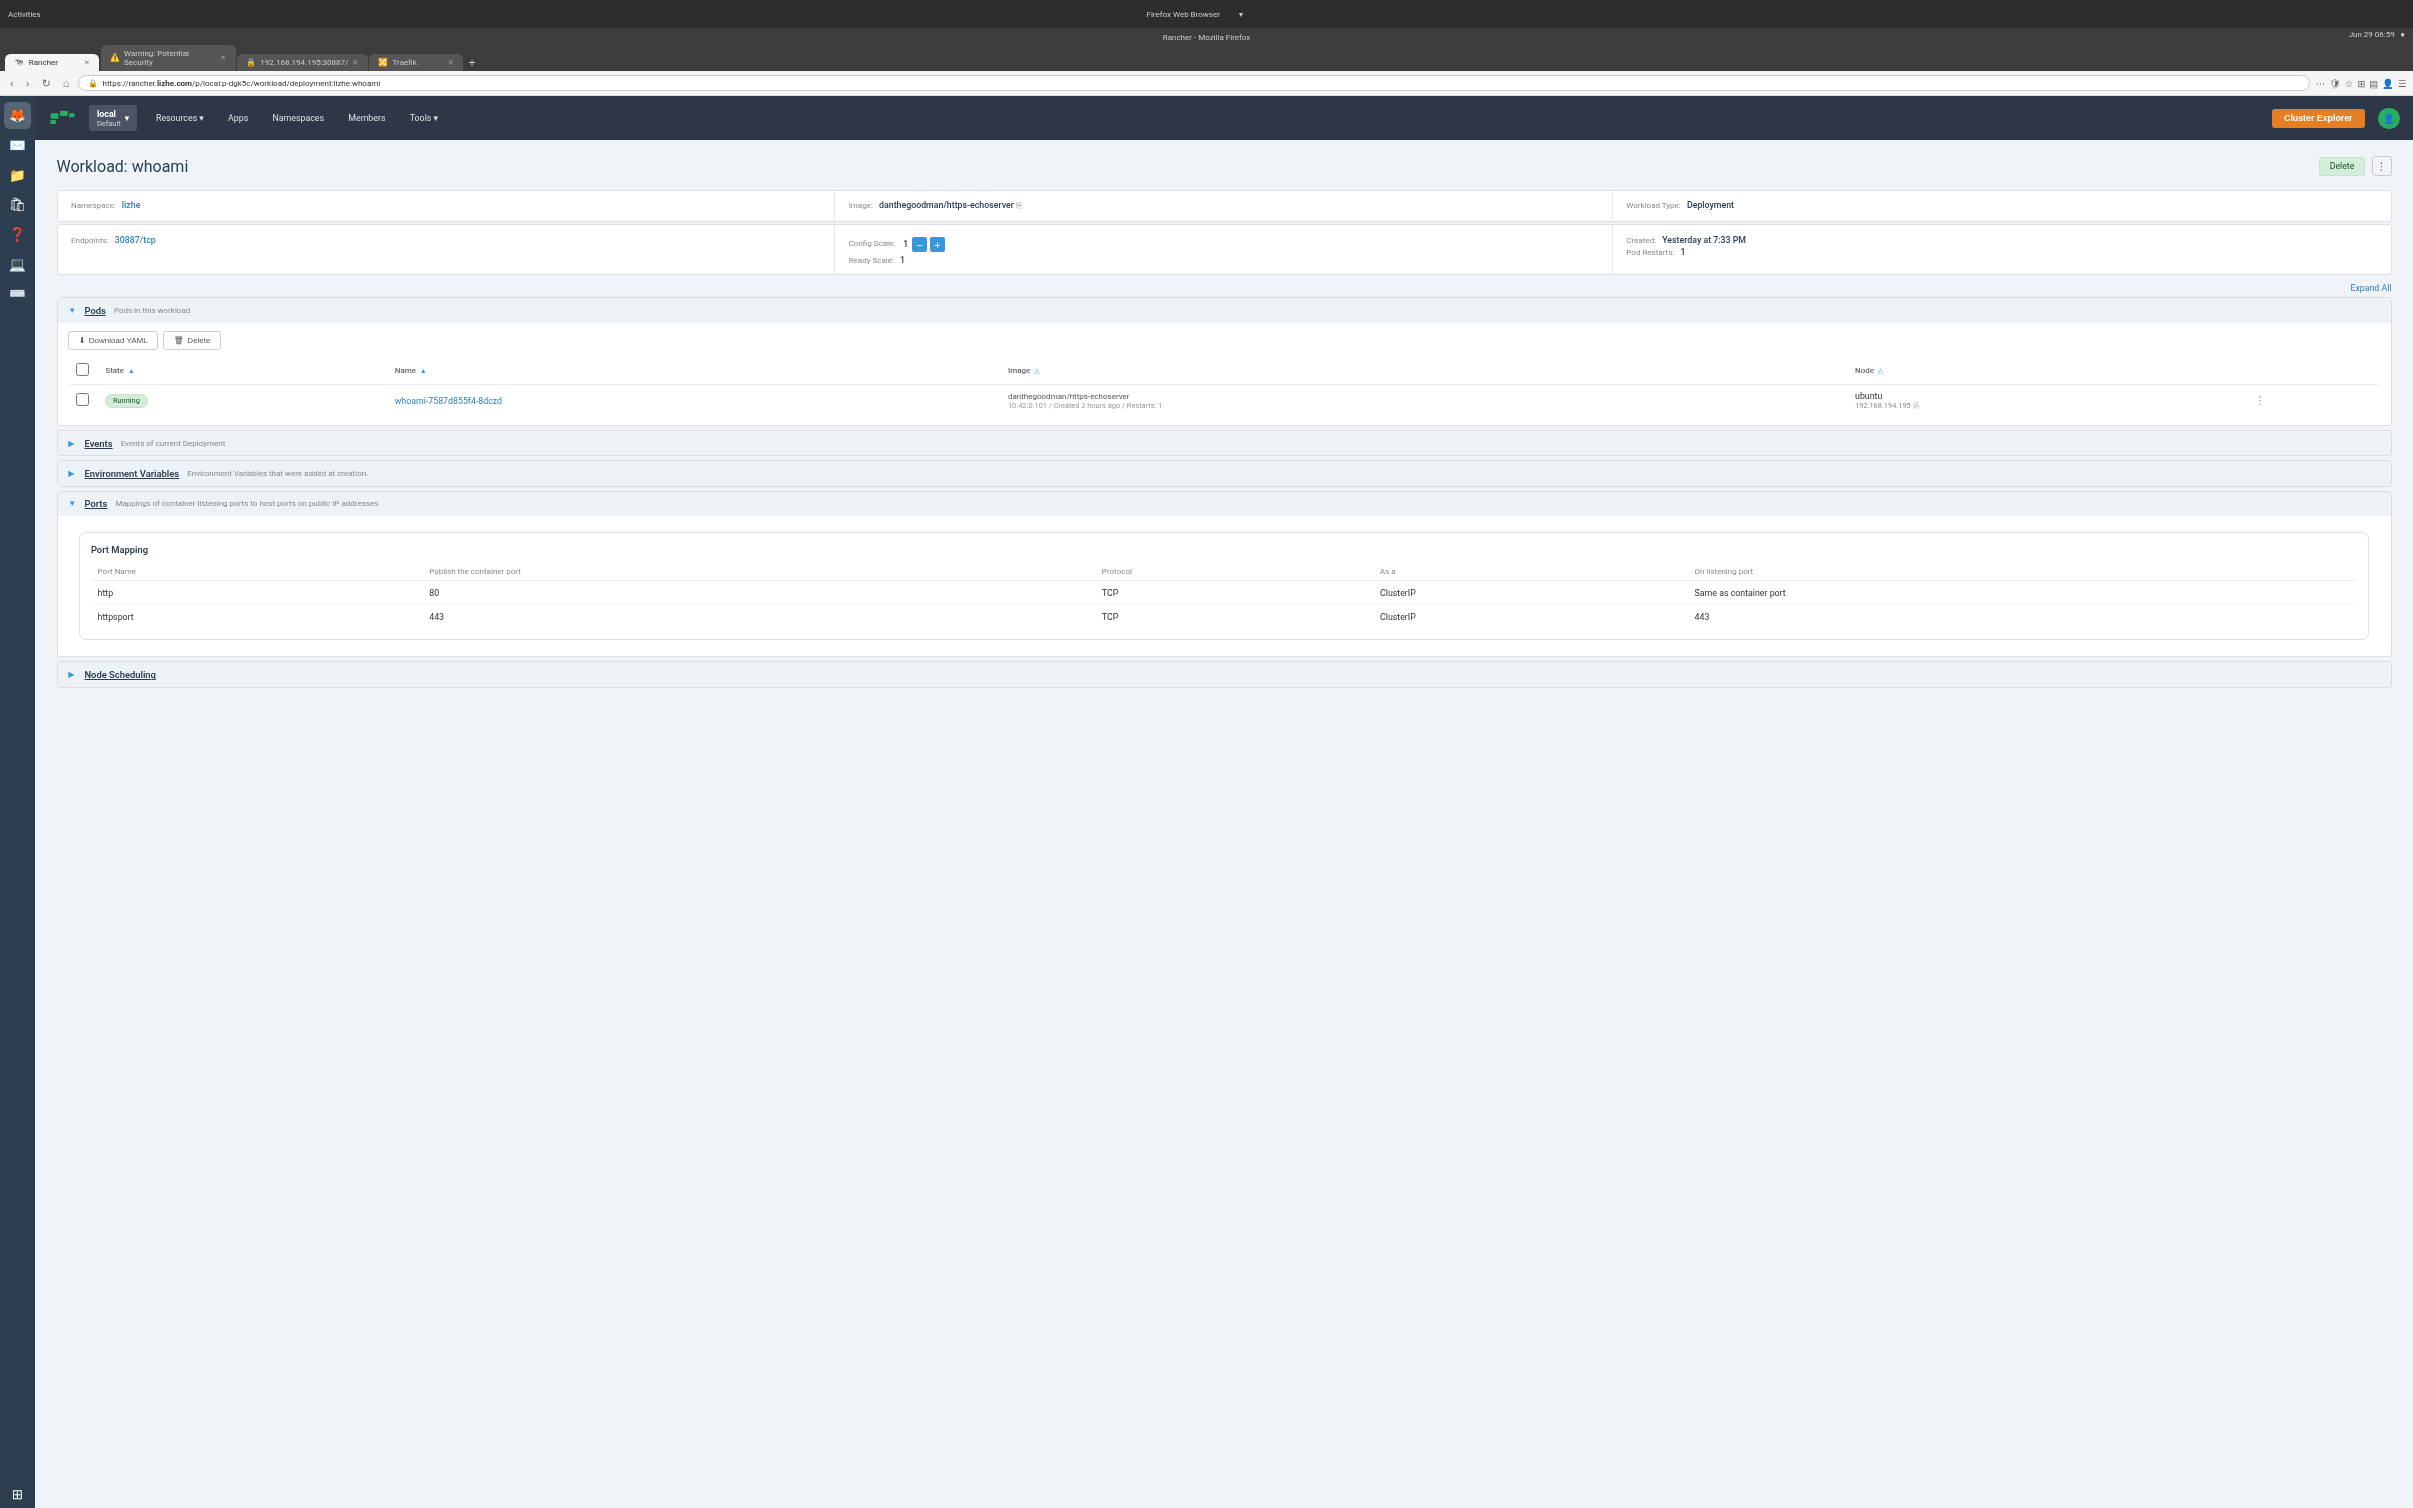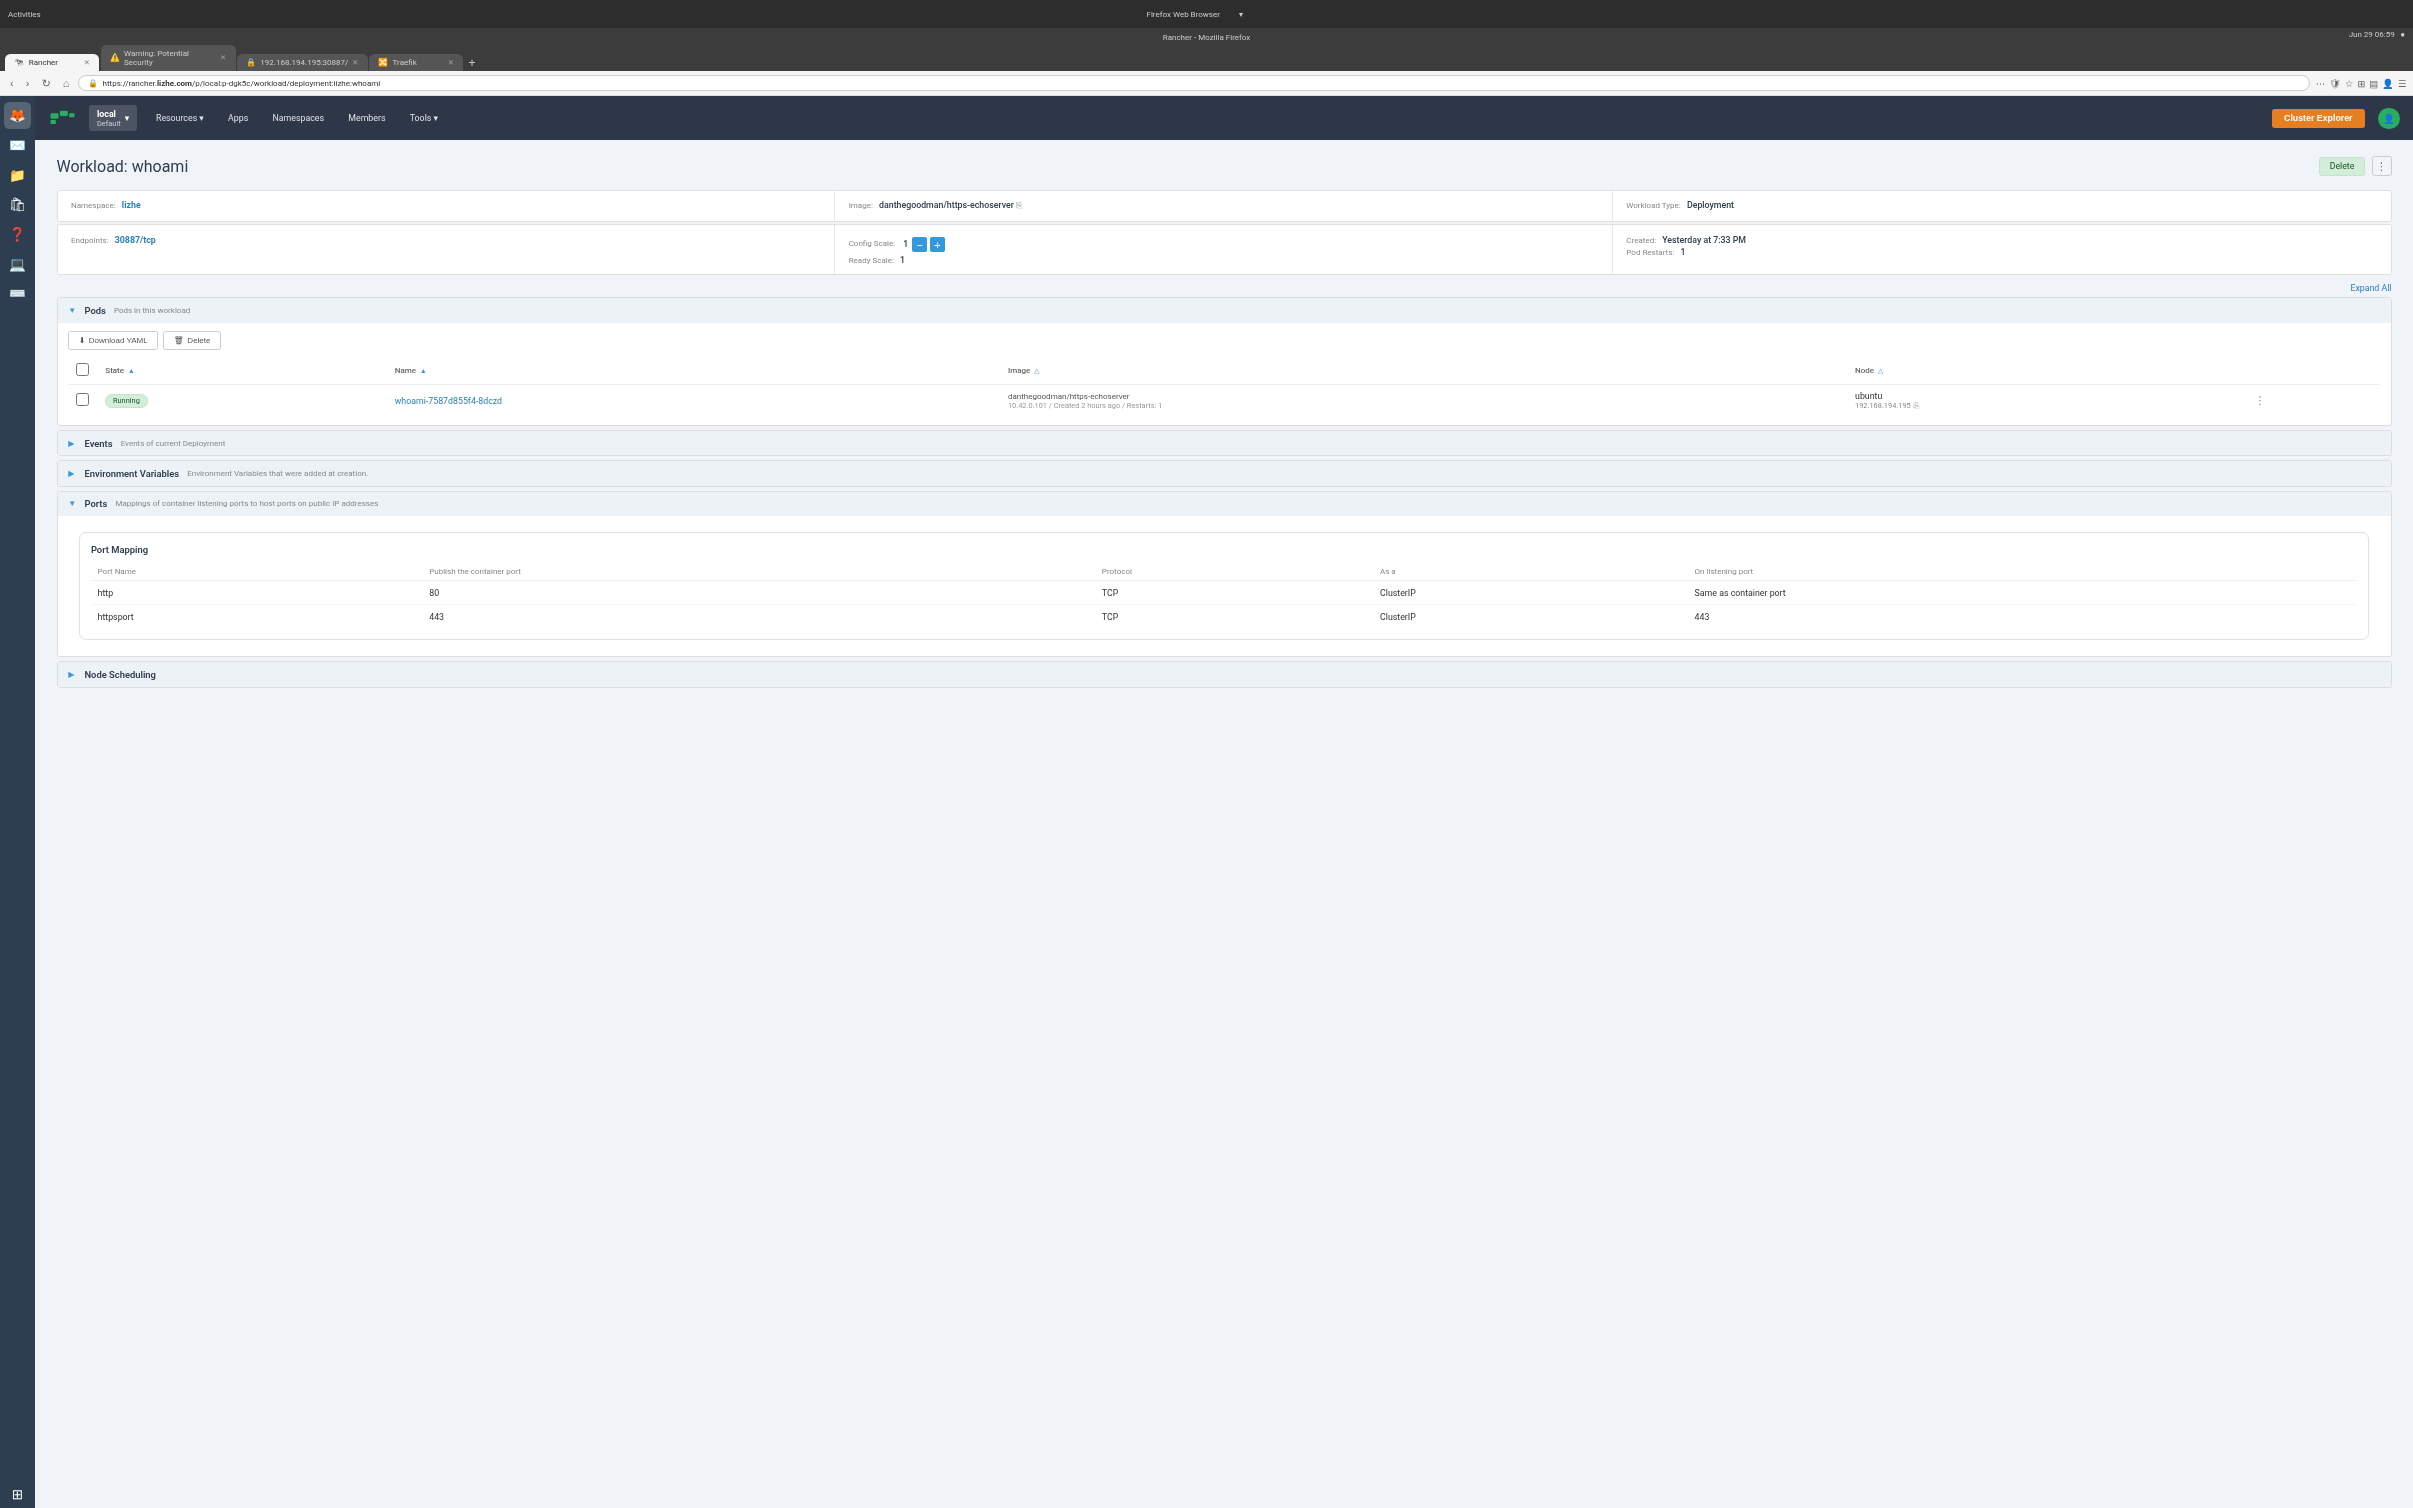--- a/index.html
+++ b/index.html
@@ -259,21 +259,21 @@
     .info-cell:last-child { border-right: none; }
     .info-label {
       color: #888;
       font-size: 8px;
       margin-right: 4px;
     }
     .info-value {
       color: #2c3e50;
       font-weight: 500;
     }
-    .info-value.link { color: #2980b9; cursor: pointer; text-decoration: none; font-weight: bold; }
+    .info-value.link { color: #2980b9; cursor: pointer; text-decoration: none; }
     .copy-icon { color: #888; cursor: pointer; font-size: 8px; }
 
     
     .scale-controls {
       display: flex;
       align-items: center;
       gap: 2.7px;
       margin-top: 2.7px;
     }
     .scale-btn {
@@ -318,20 +318,21 @@
     }
     .section-toggle {
       color: #3498db;
       font-size: 8px;
       width: 10.8px;
     }
     .section-title {
       font-weight: 600;
       font-size: 9.4px;
       color: #2c3e50;
+      text-decoration: underline;
     }
     .section-subtitle {
       color: #888;
       font-size: 8px;
       margin-left: 2.7px;
     }
     .section-body { padding: 8px 10.8px; }
 
     
     .data-table { width: 100%; border-collapse: collapse; }

